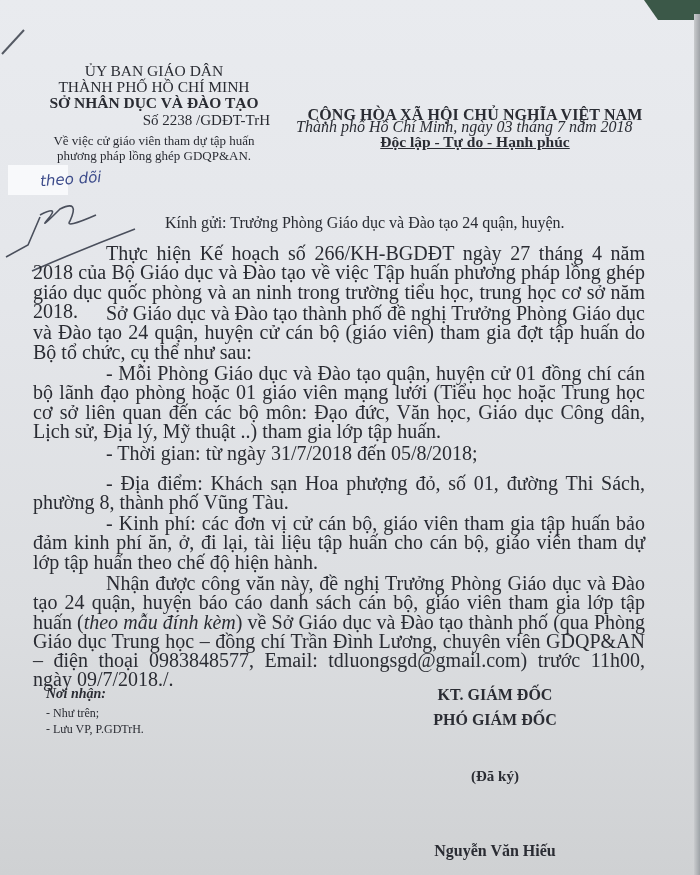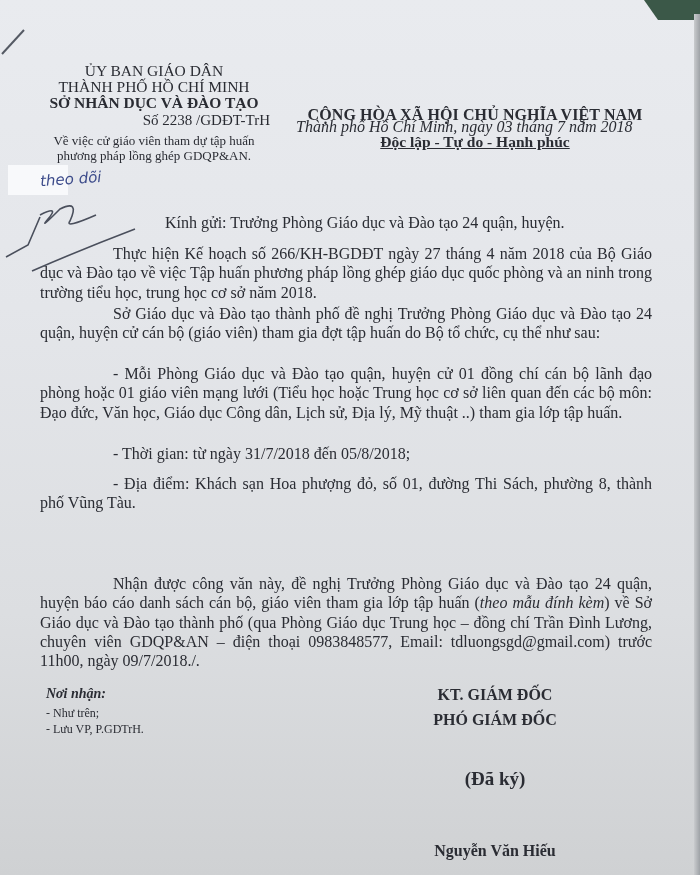--- a/index.html
+++ b/index.html
@@ -44,21 +44,21 @@
     .date-line { left: 296px; top: 118px; font-style: italic; font-size: 16px; }
 
     .handwrite {
       position: absolute; left: 40px; top: 170px;
       font-family: "DejaVu Sans", sans-serif; font-style: italic;
       font-size: 15px; color: #3c4b8a; transform: rotate(-4deg);
     }
     .redact { position: absolute; left: 8px; top: 165px; width: 60px; height: 30px; background: #f8f9fb; }
 
     .body-text { font-size: 16px; line-height: 19px; }
-    .para { position: absolute; left: 40px; width: 612px; text-align: justify; font-size: 16px; line-height: 19.3px; }
+    .para { position: absolute; left: 33px; width: 612px; text-align: justify; font-size: 20px; line-height: 19.3px; }
     .indent { text-indent: 73px; }
 
     .recip-label { left: 46px; top: 686px; font-style: italic; font-weight: bold; font-size: 14px; }
     .recip-item { left: 46px; font-size: 12px; }
 
     .sign { position: absolute; left: 415px; width: 160px; text-align: center; font-weight: bold; font-size: 16px; }
   </style>
 </head>
 <body>
 
@@ -93,24 +93,25 @@
     <path d="M32 76 Q80 55 135 34" fill="none" stroke="#4a4f5c" stroke-width="1.6"></path>
   </svg>
 
   <div class="abs body-text" style="left:165px;top:213px">Kính gửi: Trưởng Phòng Giáo dục và Đào tạo 24 quận, huyện.</div>
 
   <div class="para indent" style="top:244px">Thực hiện Kế hoạch số 266/KH-BGDĐT ngày 27 tháng 4 năm 2018 của Bộ Giáo dục và Đào tạo về việc Tập huấn phương pháp lồng ghép giáo dục quốc phòng và an ninh trong trường tiểu học, trung học cơ sở năm 2018.</div>
   <div class="para indent" style="top:304px">Sở Giáo dục và Đào tạo thành phố đề nghị Trưởng Phòng Giáo dục và Đào tạo 24 quận, huyện cử cán bộ (giáo viên) tham gia đợt tập huấn do Bộ tổ chức, cụ thể như sau:</div>
   <div class="para indent" style="top:364px">- Mỗi Phòng Giáo dục và Đào tạo quận, huyện cử 01 đồng chí cán bộ lãnh đạo phòng hoặc 01 giáo viên mạng lưới (Tiểu học hoặc Trung học cơ sở liên quan đến các bộ môn: Đạo đức, Văn học, Giáo dục Công dân, Lịch sử, Địa lý, Mỹ thuật ..) tham gia lớp tập huấn.</div>
   <div class="para indent" style="top:444px">- Thời gian: từ ngày 31/7/2018 đến 05/8/2018;</div>
   <div class="para indent" style="top:474px">- Địa điểm: Khách sạn Hoa phượng đỏ, số 01, đường Thi Sách, phường 8, thành phố Vũng Tàu.</div>
+  <div class="para indent" style="top:514px">- Kinh phí: các đơn vị cử cán bộ, giáo viên tham gia tập huấn bảo đảm kinh phí ăn, ở, đi lại, tài liệu tập huấn cho cán bộ, giáo viên tham dự lớp tập huấn theo chế độ hiện hành.</div>
 
   <div class="para indent" style="top:574px"><span>Nhận được công văn này, đề nghị Trưởng Phòng Giáo dục và Đào tạo 24 quận, huyện báo cáo danh sách cán bộ, giáo viên tham gia lớp tập huấn (</span><span class="italic">theo mẫu đính kèm</span><span>) về Sở Giáo dục và Đào tạo thành phố (qua Phòng Giáo dục Trung học – đồng chí  Trần Đình Lương, chuyên viên GDQP&amp;AN – điện thoại 0983848577, Email: tdluongsgd@gmail.com) trước 11h00, ngày 09/7/2018./.</span></div>
 
   <div class="abs recip-label">Nơi nhận:</div>
   <div class="abs recip-item" style="top:706px">- Như trên;</div>
   <div class="abs recip-item" style="top:722px">- Lưu VP, P.GDTrH.</div>
 
   <div class="sign" style="top:686px">KT. GIÁM ĐỐC</div>
   <div class="sign" style="top:711px">PHÓ GIÁM ĐỐC</div>
-  <div class="sign" style="top:768px;font-size:19px">(Đã ký)</div>
+  <div class="sign" style="top:768px;font-size:15px">(Đã ký)</div>
   <div class="sign" style="top:842px">Nguyễn Văn Hiếu</div>
 </div>
 
 </body></html>

